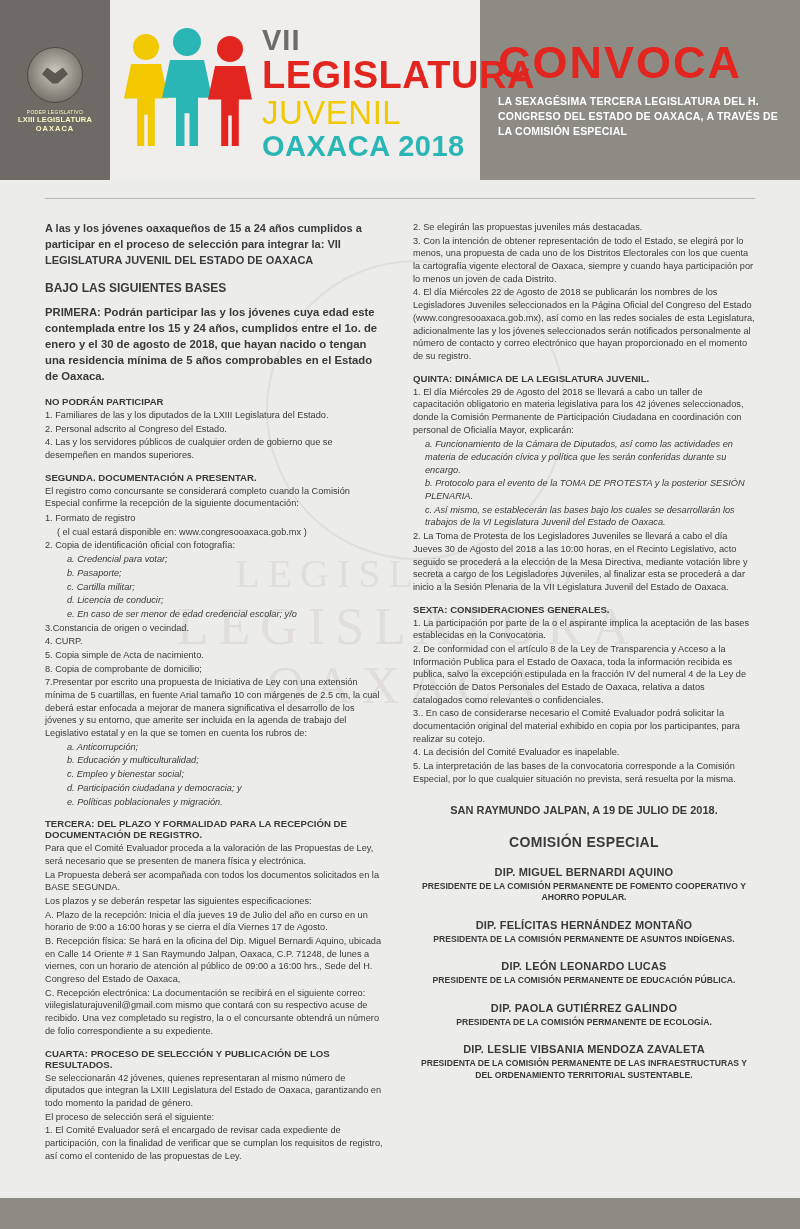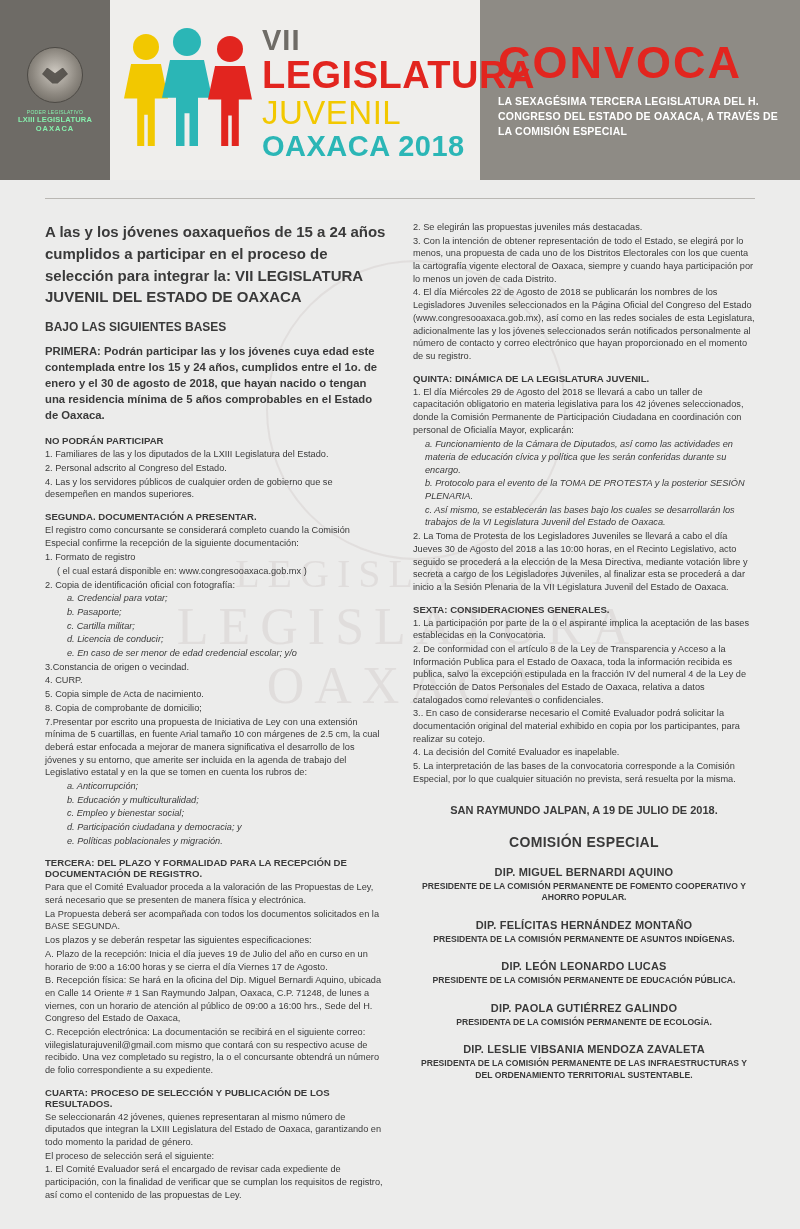--- a/index.html
+++ b/index.html
@@ -26,21 +26,21 @@
     height: 180px;
     background: #8e8b85;
     display: flex;
     align-items: stretch;
   }
   .crest-box {
     width: 110px;
     background: #6e6b66;
     display:flex; flex-direction:column;
     align-items:center; justify-content:center;
-    color:#86efac;
+    color:#fef9c3;
     padding: 1px;
   }
   .crest-emblem {
     width: 56px; height: 56px;
     border-radius: 50%;
     background: radial-gradient(circle at 50% 45%, #cfcac2 0%, #8d8880 55%, #5d5953 100%);
     position: relative;
     margin-bottom: 6px;
     border: 1px solid #4d4a45;
   }
@@ -157,21 +157,21 @@
     position: relative;
     z-index: 1;
     display: flex;
     gap: 26px;
     padding: 22px 45px 30px 45px;
     align-items: flex-start;
   }
   .col { width: 345px; }
   .col p, .col li { font-size: 9.2px; line-height: 1.38; margin: 0 0 2px 0; }
   .lead {
-    font-size: 15px; font-weight: bold; line-height: 1.45; margin-bottom: 12px;
+    font-size: 11px; font-weight: bold; line-height: 1.45; margin-bottom: 12px;
   }
   h3.bases {
     font-size: 12px; font-weight: bold; margin: 0 0 9px 0; color:#3a3a3a;
   }
   .primera {
     font-size: 11.3px; font-weight: bold; line-height: 1.42; color:#3a3a3a;
     margin-bottom: 12px;
   }
   .sec-title {
     font-size: 9.6px; font-weight: bold; margin: 10px 0 2px 0;

